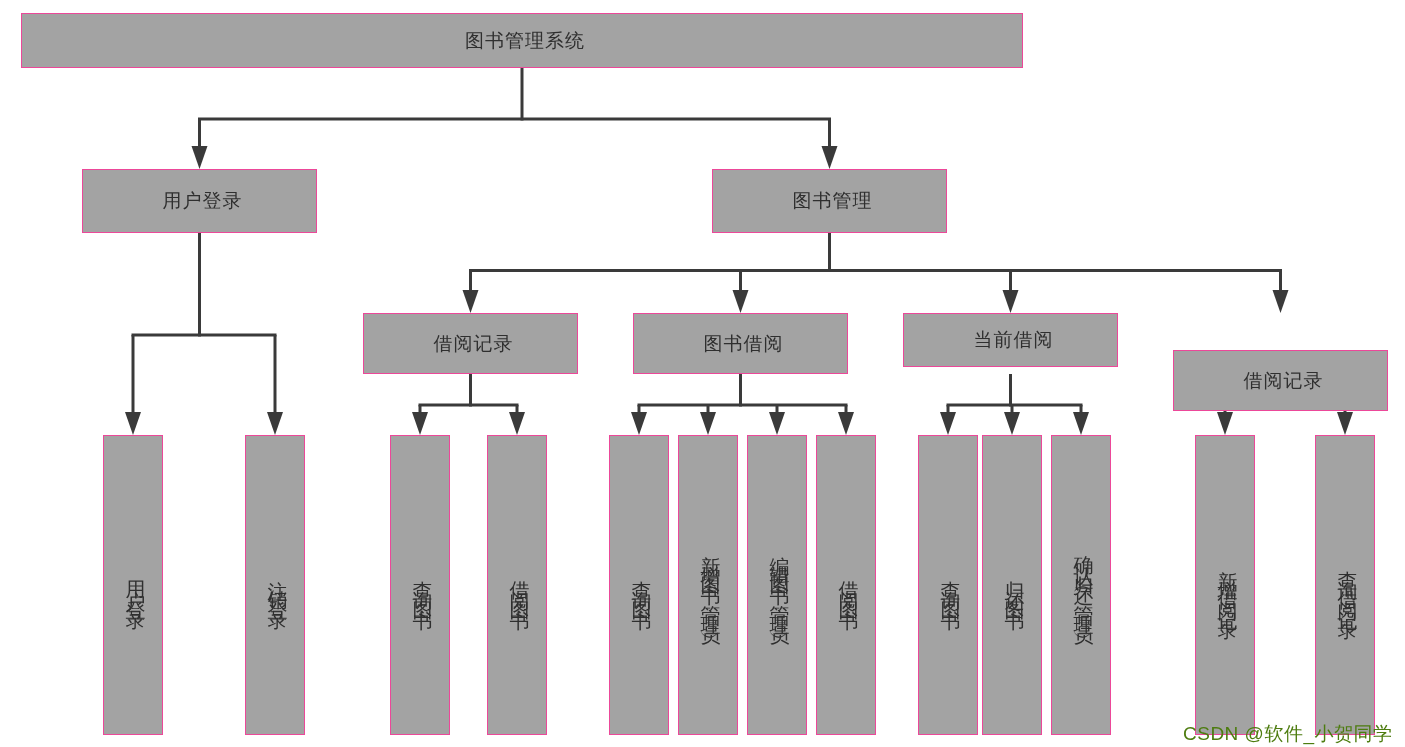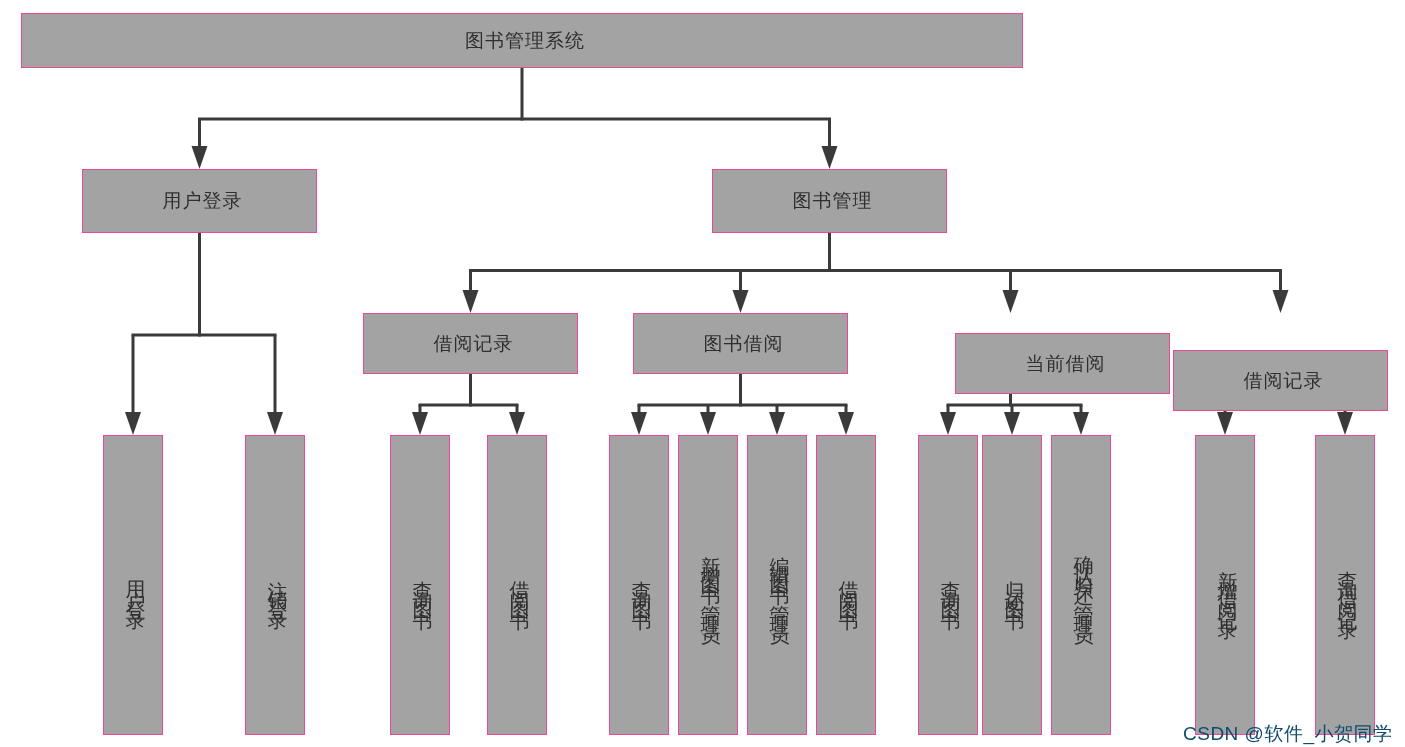--- a/index.html
+++ b/index.html
@@ -36,32 +36,32 @@
     letter-spacing:10px;
     line-height:1;
     white-space:nowrap;
   }
   
   .n-root {left:21px;  top:13px;  width:1002px; height:55px;}
   .n-l2-0 {left:82px;  top:169px; width:235px;  height:64px;}
   .n-l2-1 {left:712px; top:169px; width:235px;  height:64px;font-family:Liberation Serif, serif;}
   .n-l3-0 {left:363px; top:313px; width:215px;  height:61px;}
   .n-l3-1 {left:633px; top:313px; width:215px;  height:61px;font-family:Liberation Serif, serif;}
-  .n-l3-2 {left:955px; top:313px; width:215px;  height:61px;margin-top:20px;}
+  .n-l3-2 {left:903px; top:313px; width:215px;  height:54px;}
   .n-l3-3 {left:1173px;top:313px; width:215px;  height:61px;margin-top:37px;}
   .n-g1-0{left:103px;} .n-g1-1{left:245px;}
   .n-g2-0{left:390px;} .n-g2-1{left:487px;}
   .n-g3-0{left:609px;} .n-g3-1{left:678px;} .n-g3-2{left:747px;} .n-g3-3{left:816px;}
   .n-g4-0{left:918px;} .n-g4-1{left:982px;} .n-g4-2{left:1051px;}
   .n-g5-0{left:1195px;} .n-g5-1{left:1315px;}
   .watermark{
     position:absolute;
     left:1183px;top:721px;
     font-size:19px;
-    color:#0c4a6e;
+    color:#4d7c0f;
     white-space:nowrap;
     z-index:5;
     letter-spacing:0.5px;
   }
 </style>
 </head>
 <body>
 
 <div class="canvas">
 

